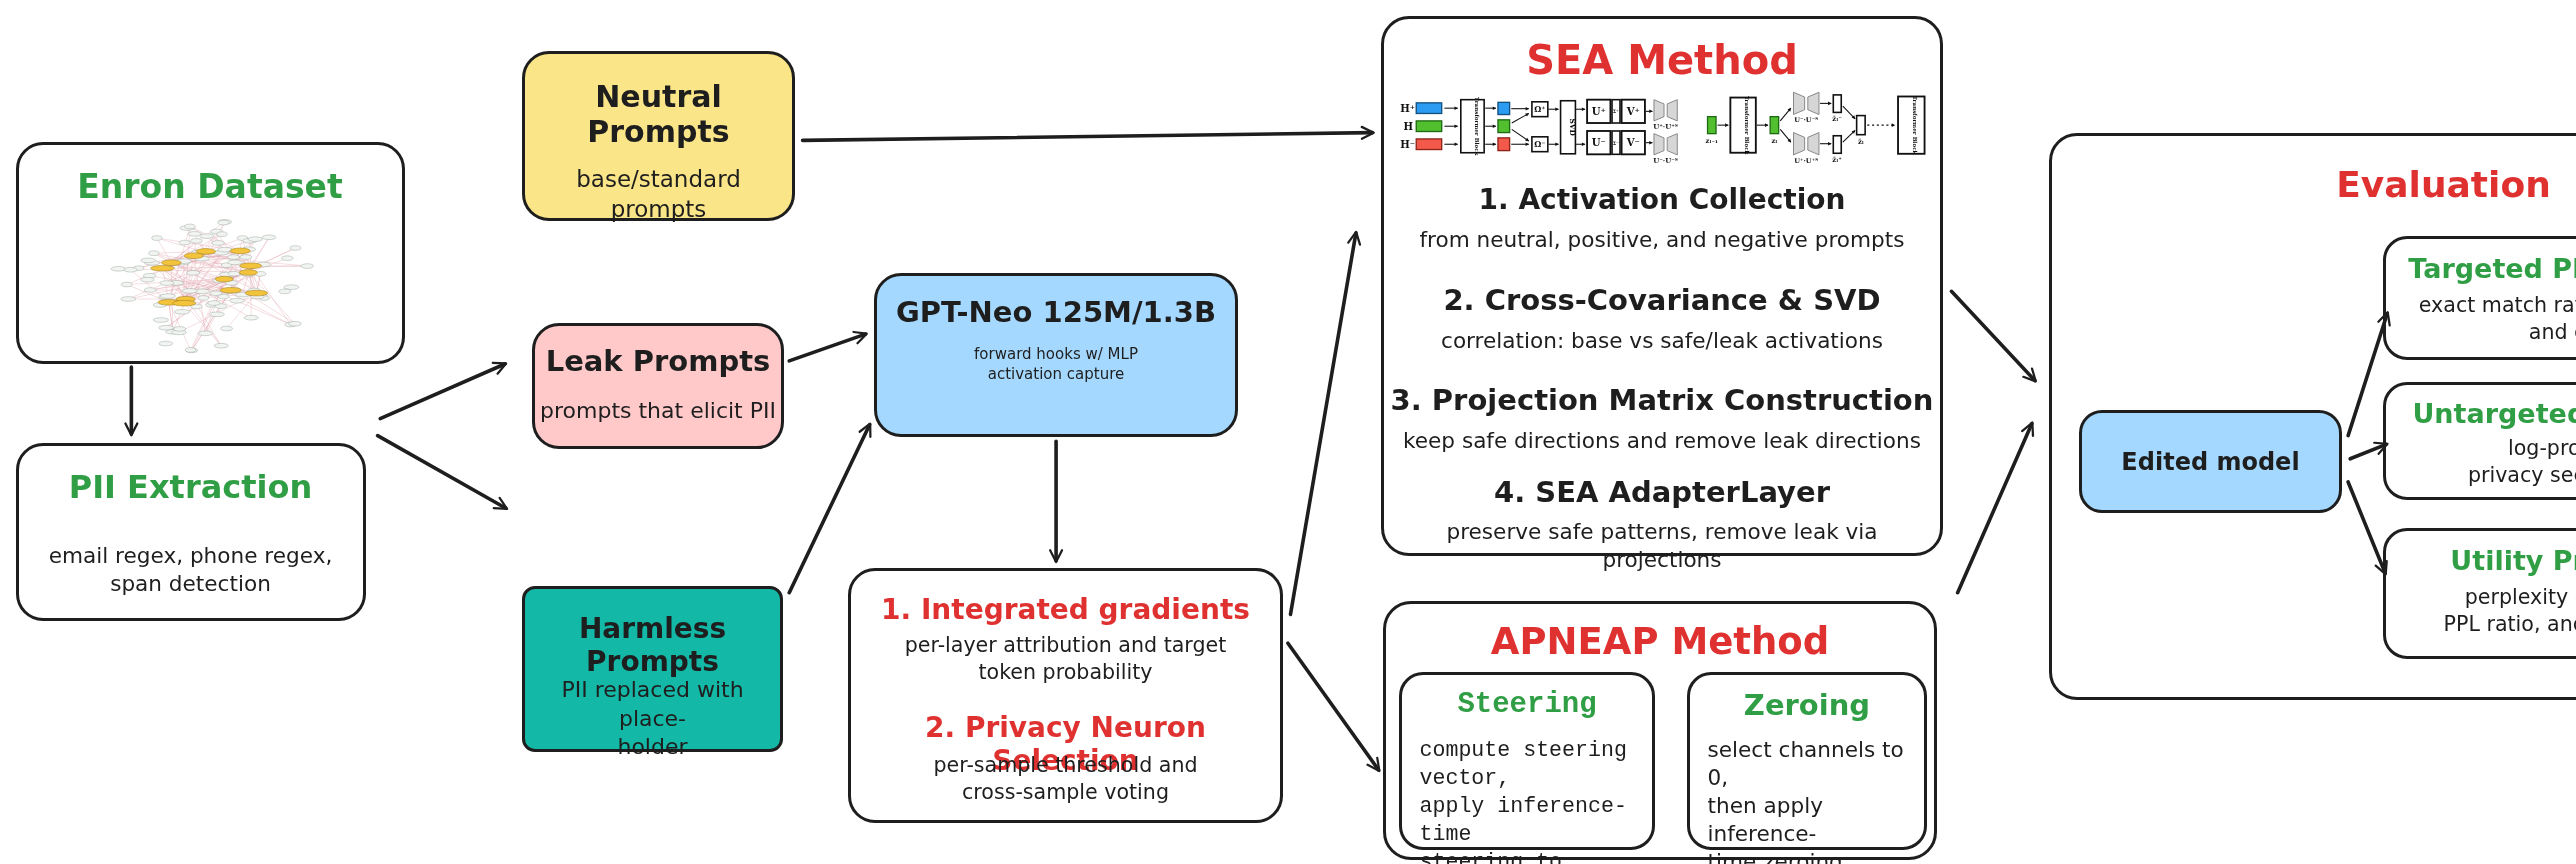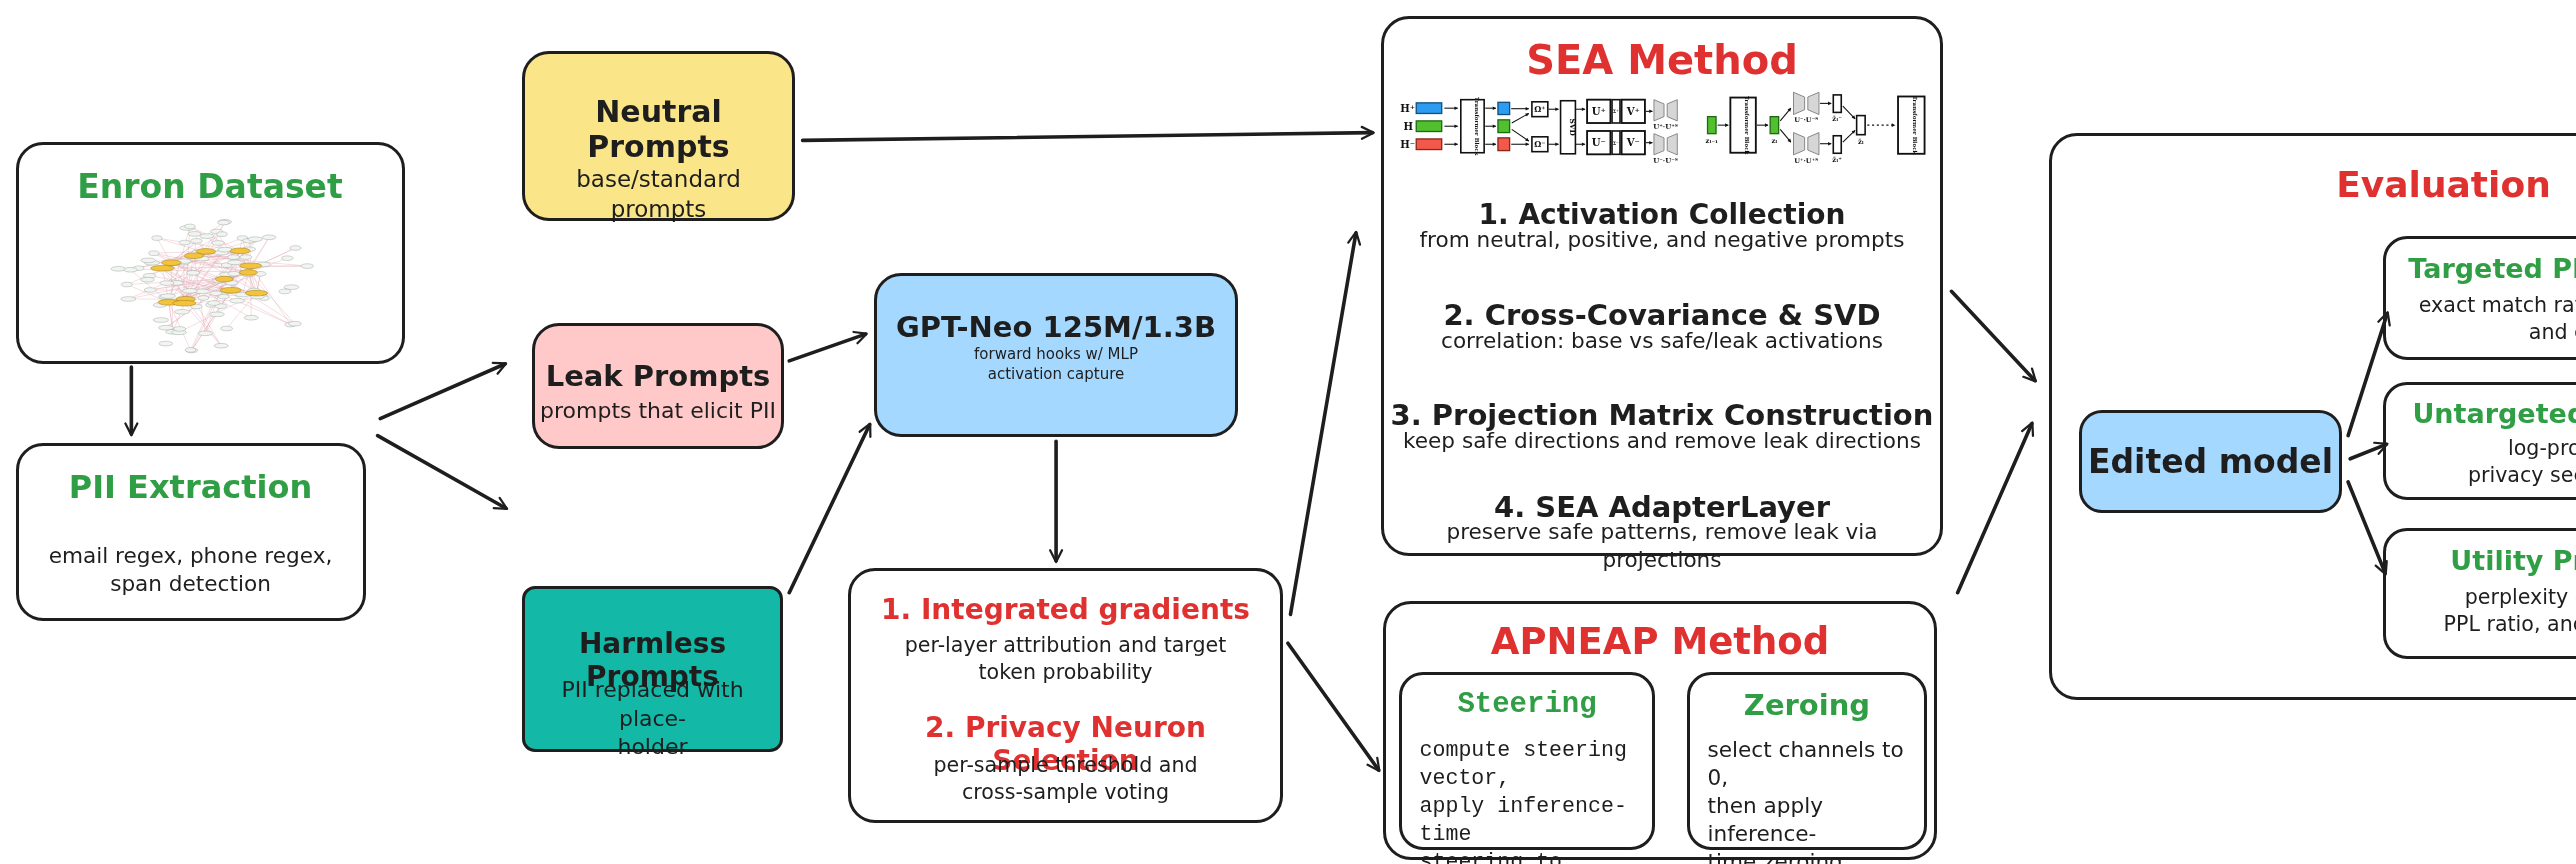--- a/index.html
+++ b/index.html
@@ -9,21 +9,21 @@
   }
   .node {
     position:absolute; box-sizing:border-box; background:#fff;
     border:3.1px solid #1e1e1e; border-radius:27px;
   }
   .node.big { border-width:3.6px; border-radius:28px;padding-left:48px; }
   .ttl { position:absolute; left:0; right:0; text-align:center; font-weight:bold; white-space:pre-line; }
   .bdy { position:absolute; left:0; right:0; text-align:center; white-space:pre-line; line-height:1.3; }
   .green { color:#2f9e44; }
   .red   { color:#e03131; }
-  .black { color:#1e1e1e;margin-top:15px; }
+  .black { color:#1e1e1e; }
   .yellow-bg { background:#fae588; }
   .pink-bg   { background:#ffc9c9; }
   .greenl-bg { background:#14b8a6;border-radius:13px; }
   .blue-bg   { background:#a5d8ff; }
   #arrows { position:absolute; left:0; top:0; width:2854px; height:865px; pointer-events:none; }
   .fig-label { font-family:"DejaVu Serif","DejaVu Sans",serif; font-weight:bold; fill:#111; }
   svg text { user-select:none; }
   .flexcenter { display:flex; align-items:center; justify-content:center; }
 </style>
 </head>
@@ -468,21 +468,21 @@
       <div class="bdy" style="top:61px;font-size:21.6px;text-align:left;padding:0 17.5px;">select channels to 0,
 then apply inference-
 time zeroing</div>
     </div>
   </div>
 
   <div class="node big" style="left:2049px;top:133px;width:789px;height:567px;">
     <div class="ttl red" style="top:28px;font-size:36px;">Evaluation</div>
 
     <div class="node blue-bg flexcenter" style="left:27px;top:274px;width:263px;height:103px;border-radius:23px;">
-      <div style="font-size:33px;font-weight:bold;">Edited model</div>
+      <div style="font-size:24px;font-weight:bold;">Edited model</div>
     </div>
 
     <div class="node" style="left:331px;top:100px;width:432px;height:124px;border-radius:24px;">
       <div class="ttl green" style="top:14.4px;font-size:27px;">Targeted PII Suppression</div>
       <div class="bdy" style="top:53px;font-size:20.6px;">exact match rate, probability scan,
 and drop rate</div>
     </div>
     <div class="node" style="left:331px;top:246px;width:432px;height:118px;border-radius:24px;">
       <div class="ttl green" style="top:13.4px;font-size:27px;">Untargeted PII Exposure</div>
       <div class="bdy" style="top:50px;font-size:20.6px;">log-prob shift and

